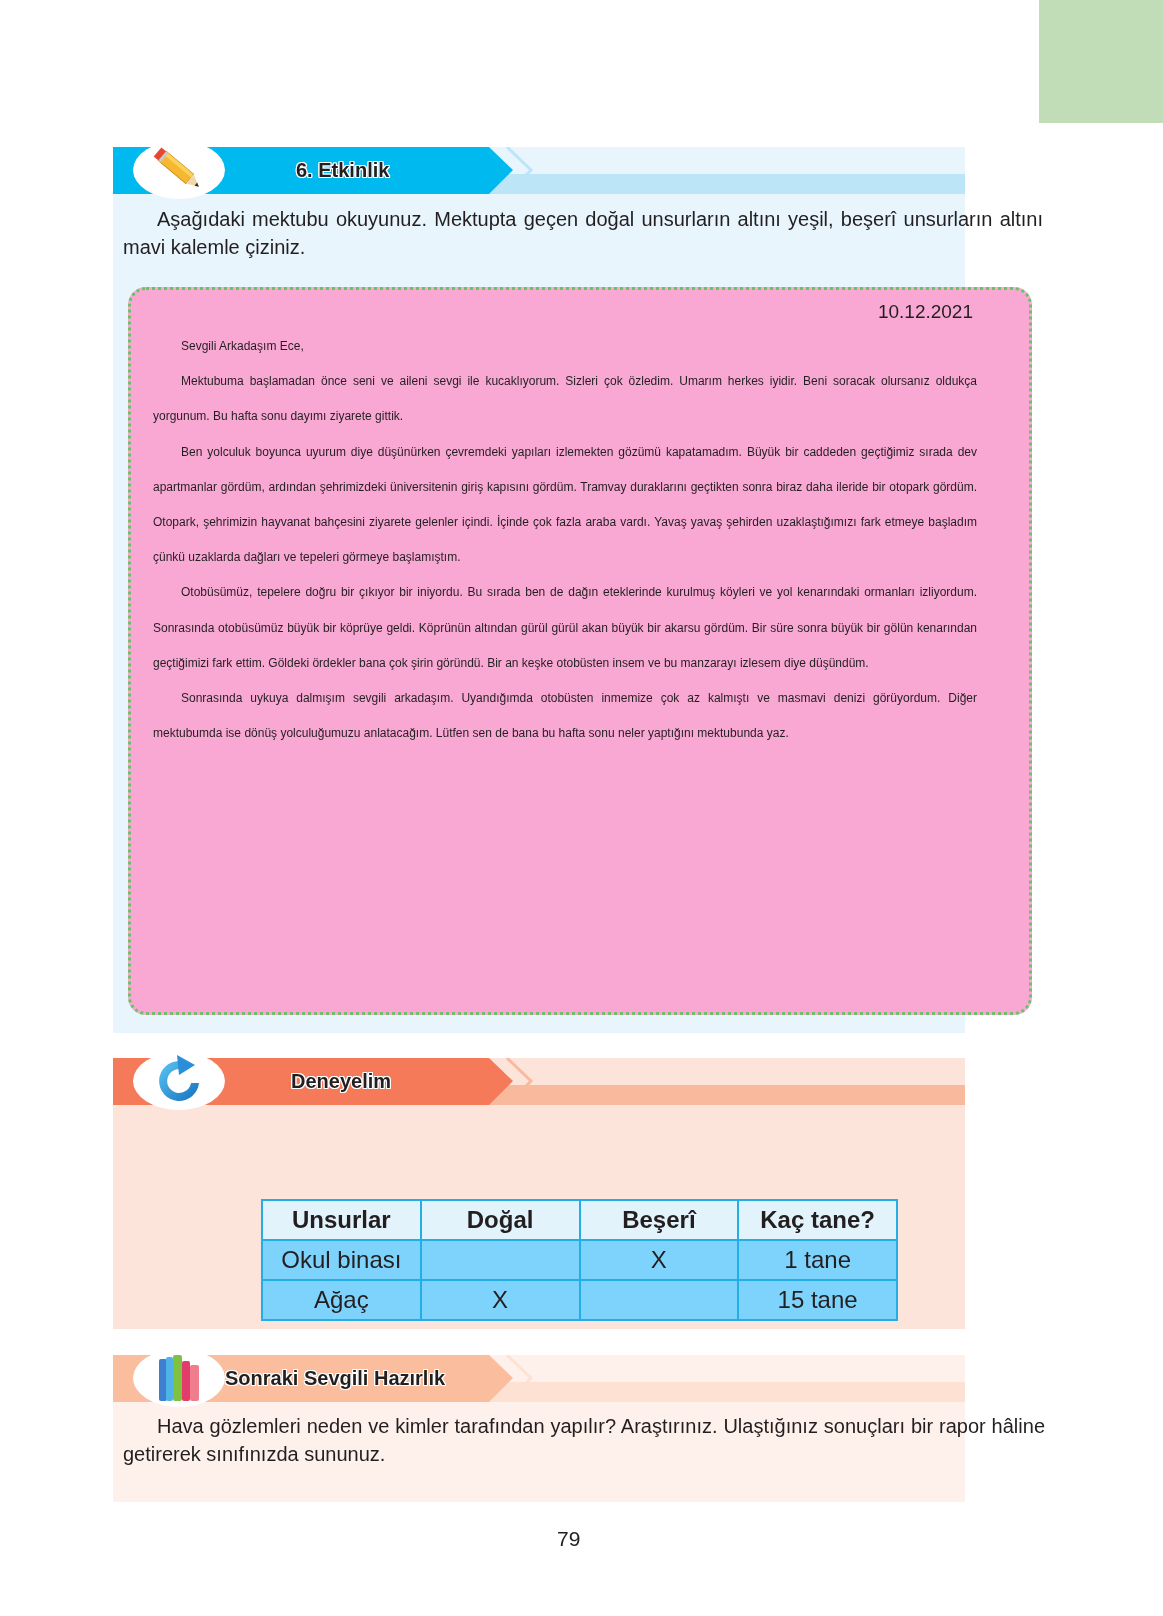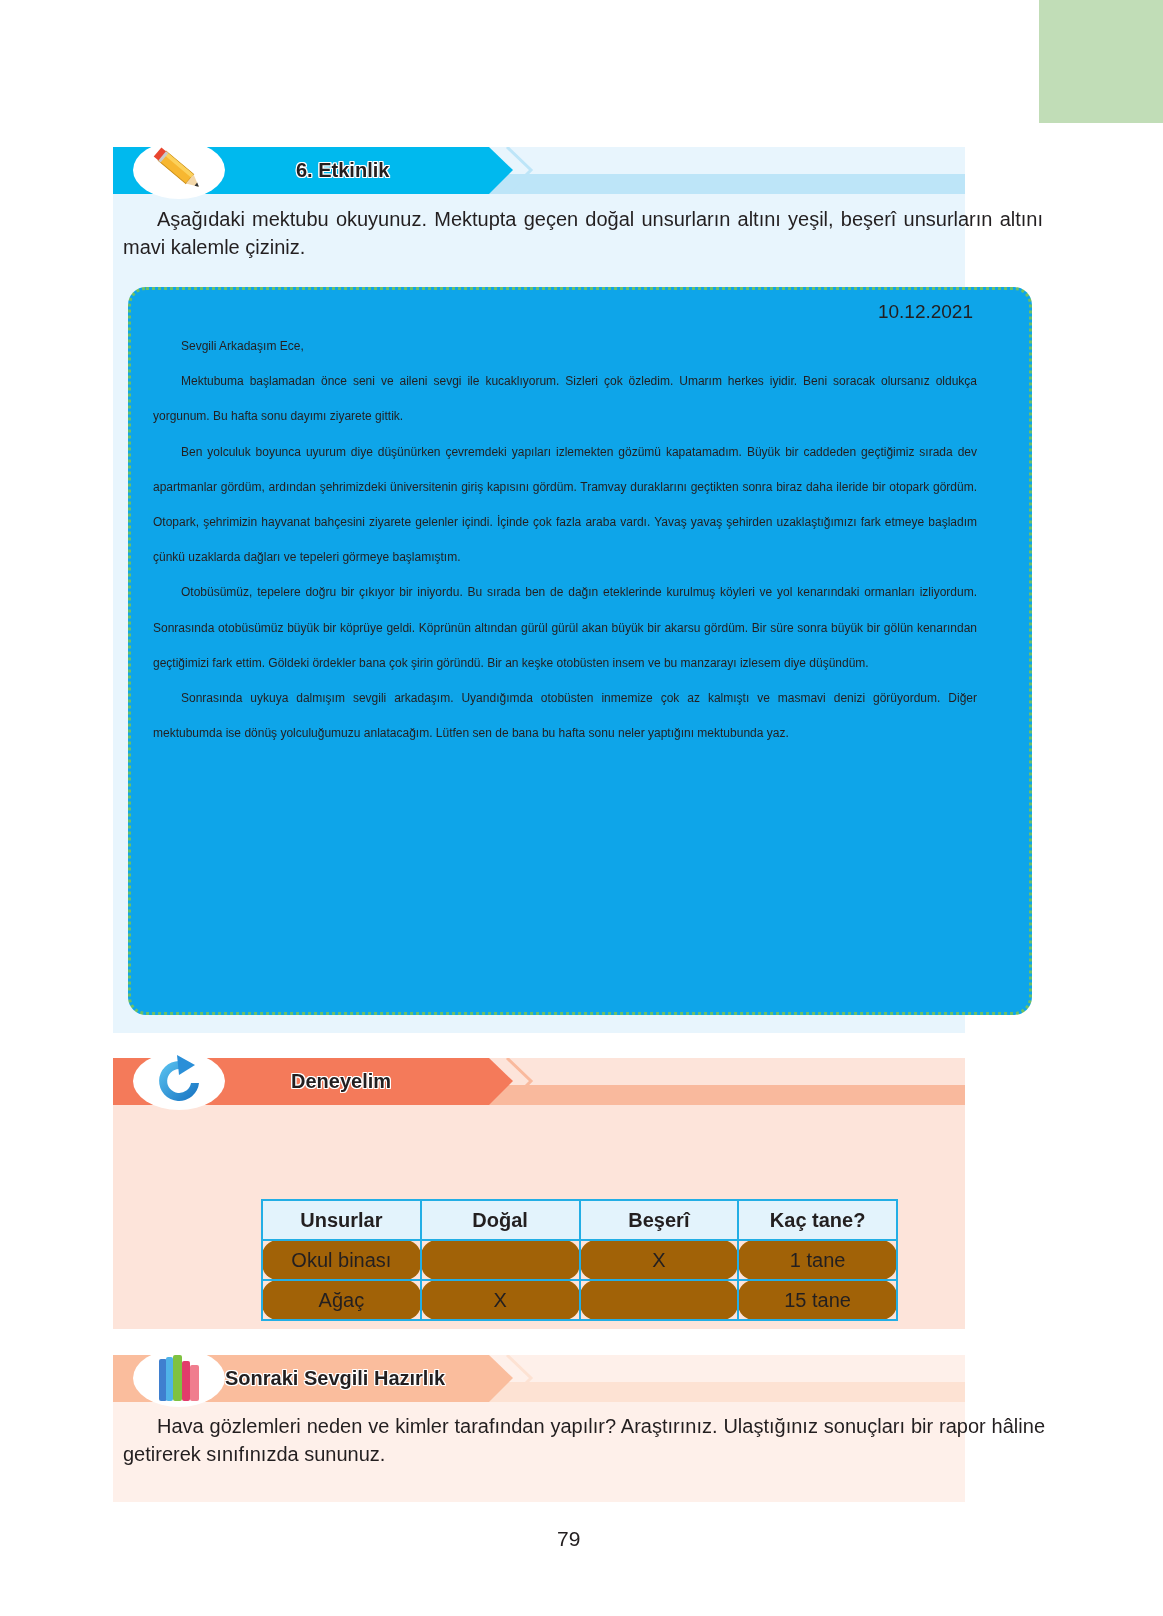--- a/index.html
+++ b/index.html
@@ -21,36 +21,36 @@
 
   .body-text { font-size: 20px; line-height: 28px; color: #231f20; }
   .indent { text-indent: 34px; }
 
   
   #s1 { top: 147px; height: 886px; background: #e8f5fd; }
   #s1 .strip { background: #bde5f8; }
   #s1 .bar { background: #00b9ee; }
   #s1 .intro { position: absolute; left: 10px; top: 58px; width: 920px; text-align: justify; }
 
-  .letter { position: absolute; left: 15px; top: 140px; width: 904px; height: 728px; background: #0ea5e9; border: 3px dotted #6cc067; border-radius: 18px; outline: 1px solid transparent; }
+  .letter { position: absolute; left: 15px; top: 140px; width: 904px; height: 728px; background: #f9a8d4; border: 3px dotted #6cc067; border-radius: 18px; outline: 1px solid transparent; }
   .letter .date { position: absolute; right: 56px; top: 4px; font-size: 19px; line-height: 36px; }
   .letter .content { position: absolute; left: 22px; top: 39px; width: 824px; font-size: 12px; line-height: 35.2px; text-align: justify; }
   .letter .content p { margin: 0; }
   .letter .sig { text-indent: 28px; }
 
   
   #s2 { top: 1058px; height: 271px; background: #fde4da; }
   #s2 .strip { background: #f9b99d; }
   #s2 .bar { background: #f47a5a; }
   #s2 .intro { position: absolute; left: 10px; top: 56px; width: 922px; text-align: justify; }
 
-  table.ex { position: absolute; left: 148px; top: 141px; width: 637px; border-collapse: collapse; font-size: 20px; }
+  table.ex { position: absolute; left: 148px; top: 141px; width: 637px; border-collapse: collapse; font-size: 24px; }
   table.ex th, table.ex td { border: 2.5px solid #23aee5; height: 40px; text-align: center; font-weight: normal; width: 25%; }
   table.ex th { background: #e3f3fc; font-weight: bold; }
-  table.ex td { background: #a16207; border-radius: 16px; }
+  table.ex td { background: #7dd3fc; }
 
   
   #s3 { top: 1355px; height: 147px; background: #fef0ea; }
   #s3 .strip { background: #fde2d3; }
   #s3 .bar { background: #fabd9d; }
   #s3 .intro { position: absolute; left: 10px; top: 57px; width: 922px; text-align: justify; }
 
   .page-number { position: absolute; left: 557px; top: 1527px; font-size: 21px; color: #231f20; }
 </style>
 </head>

